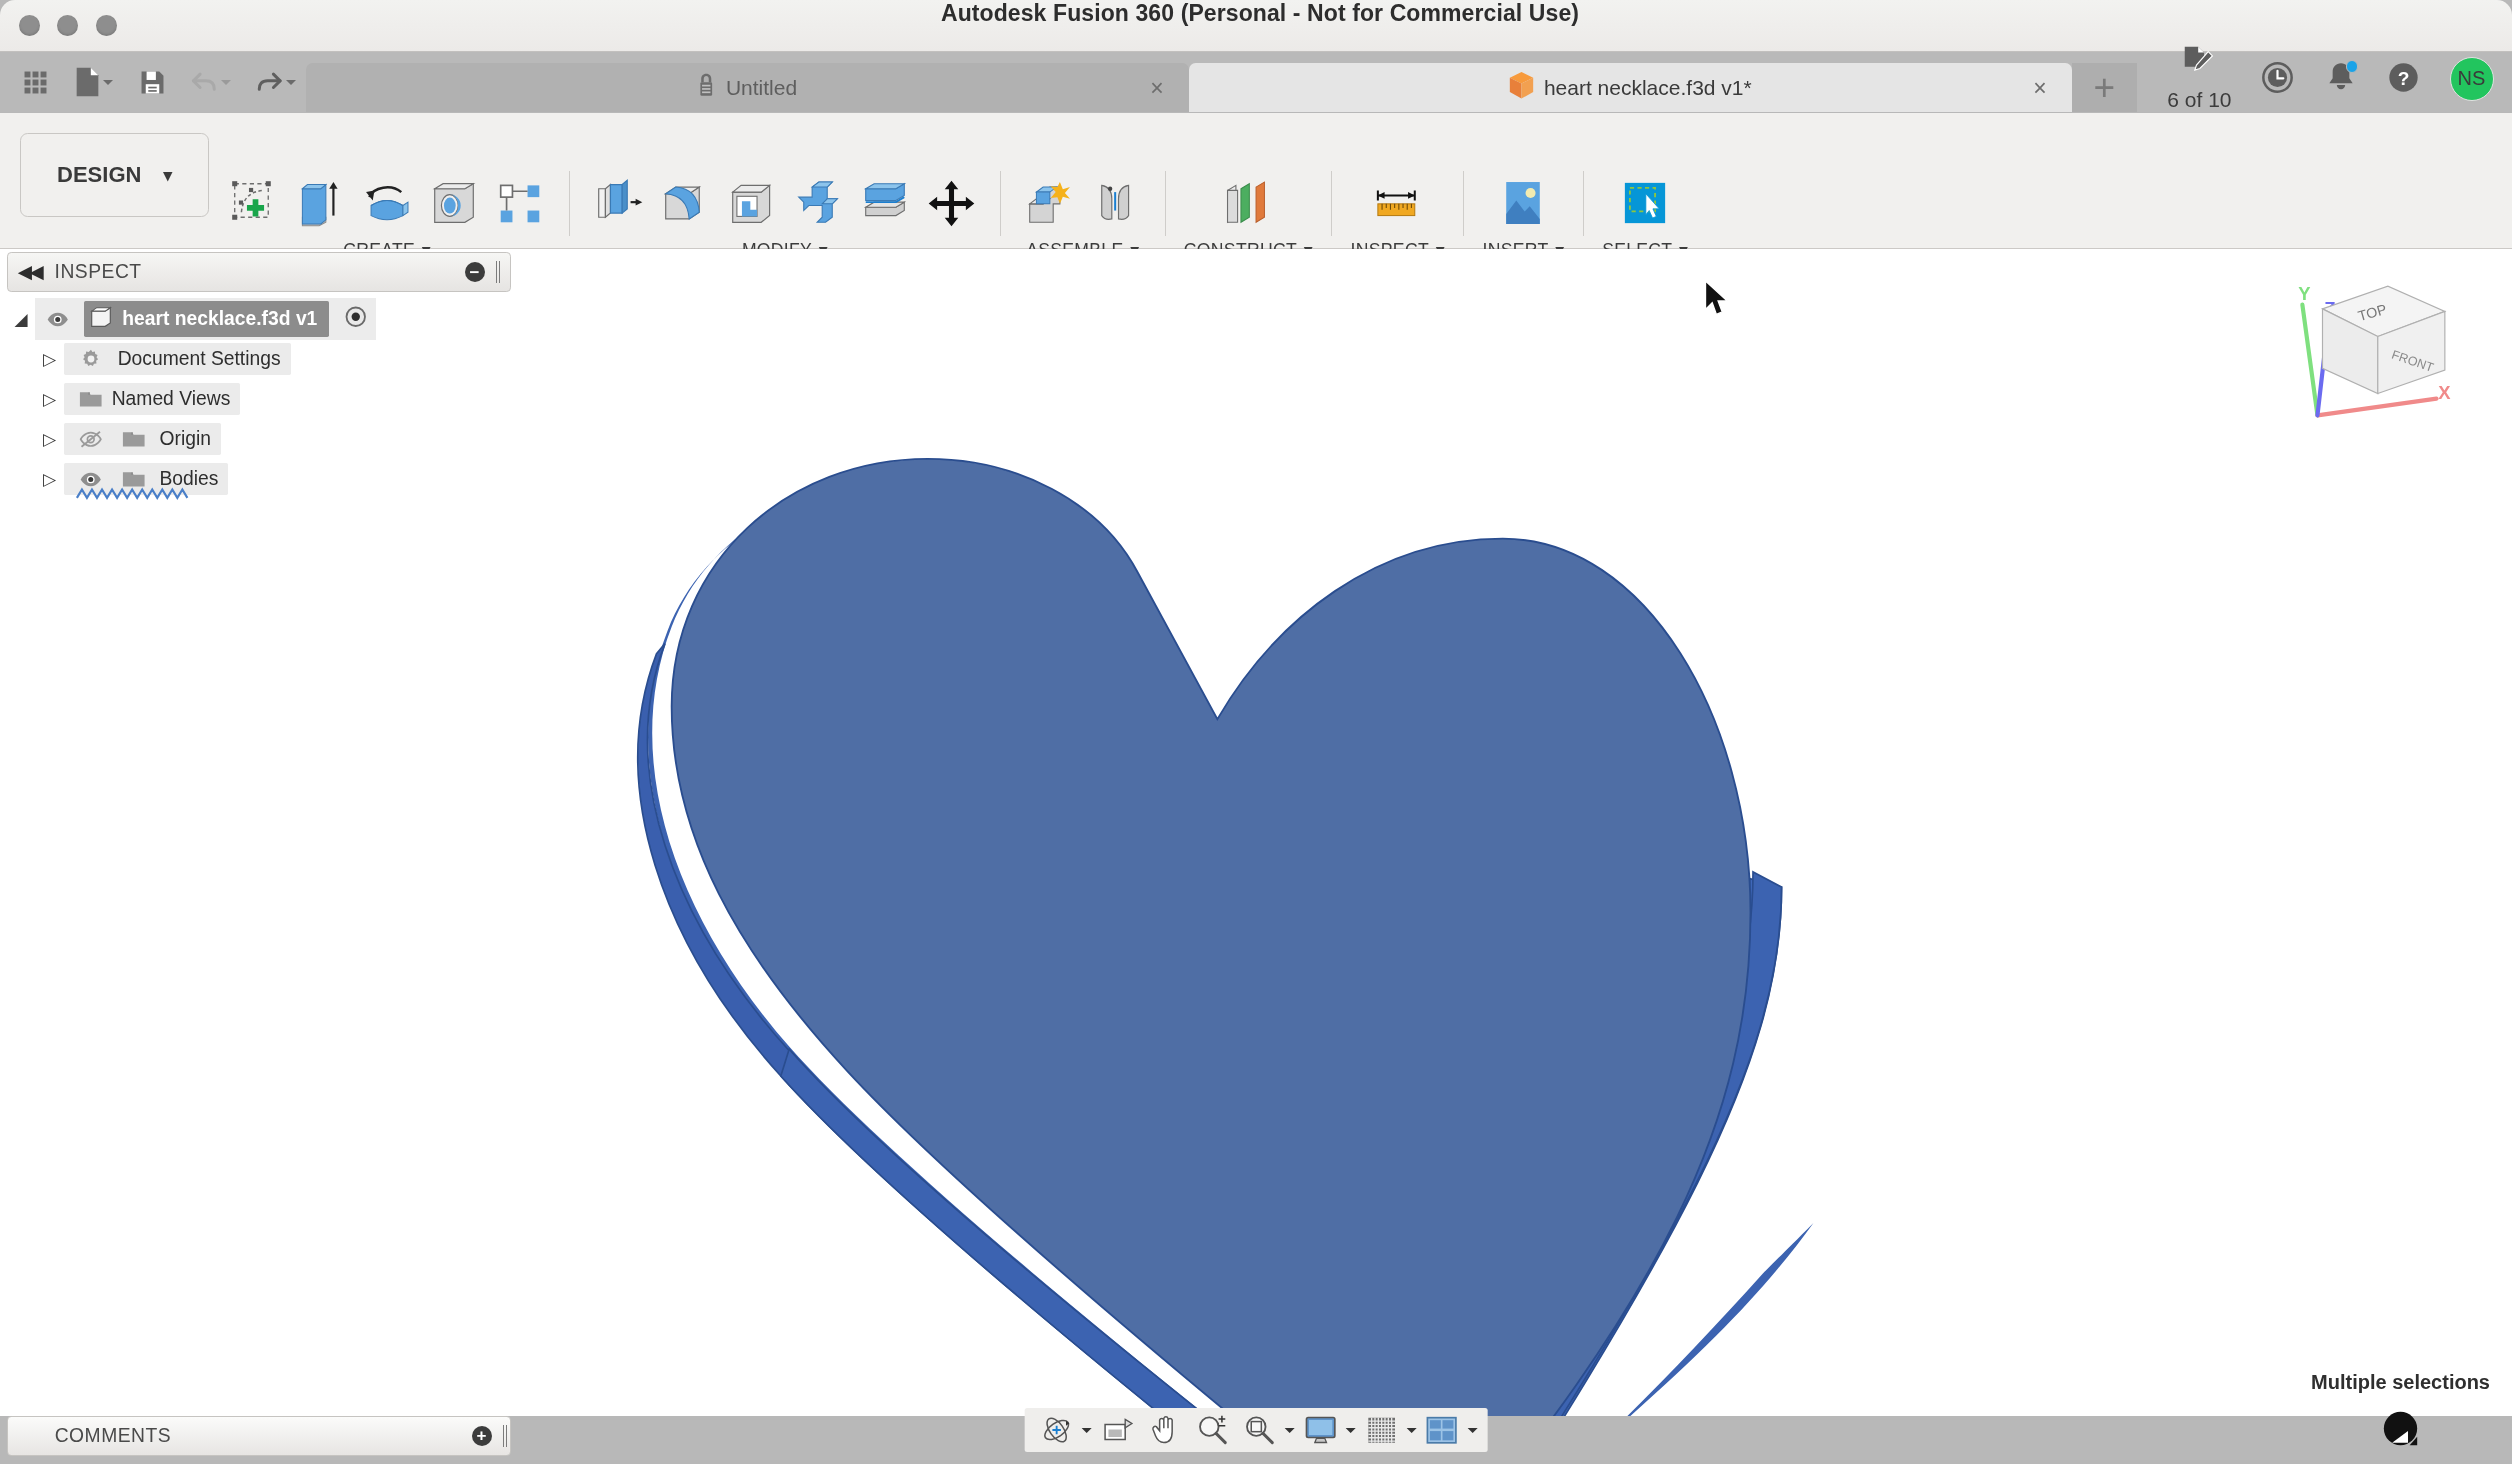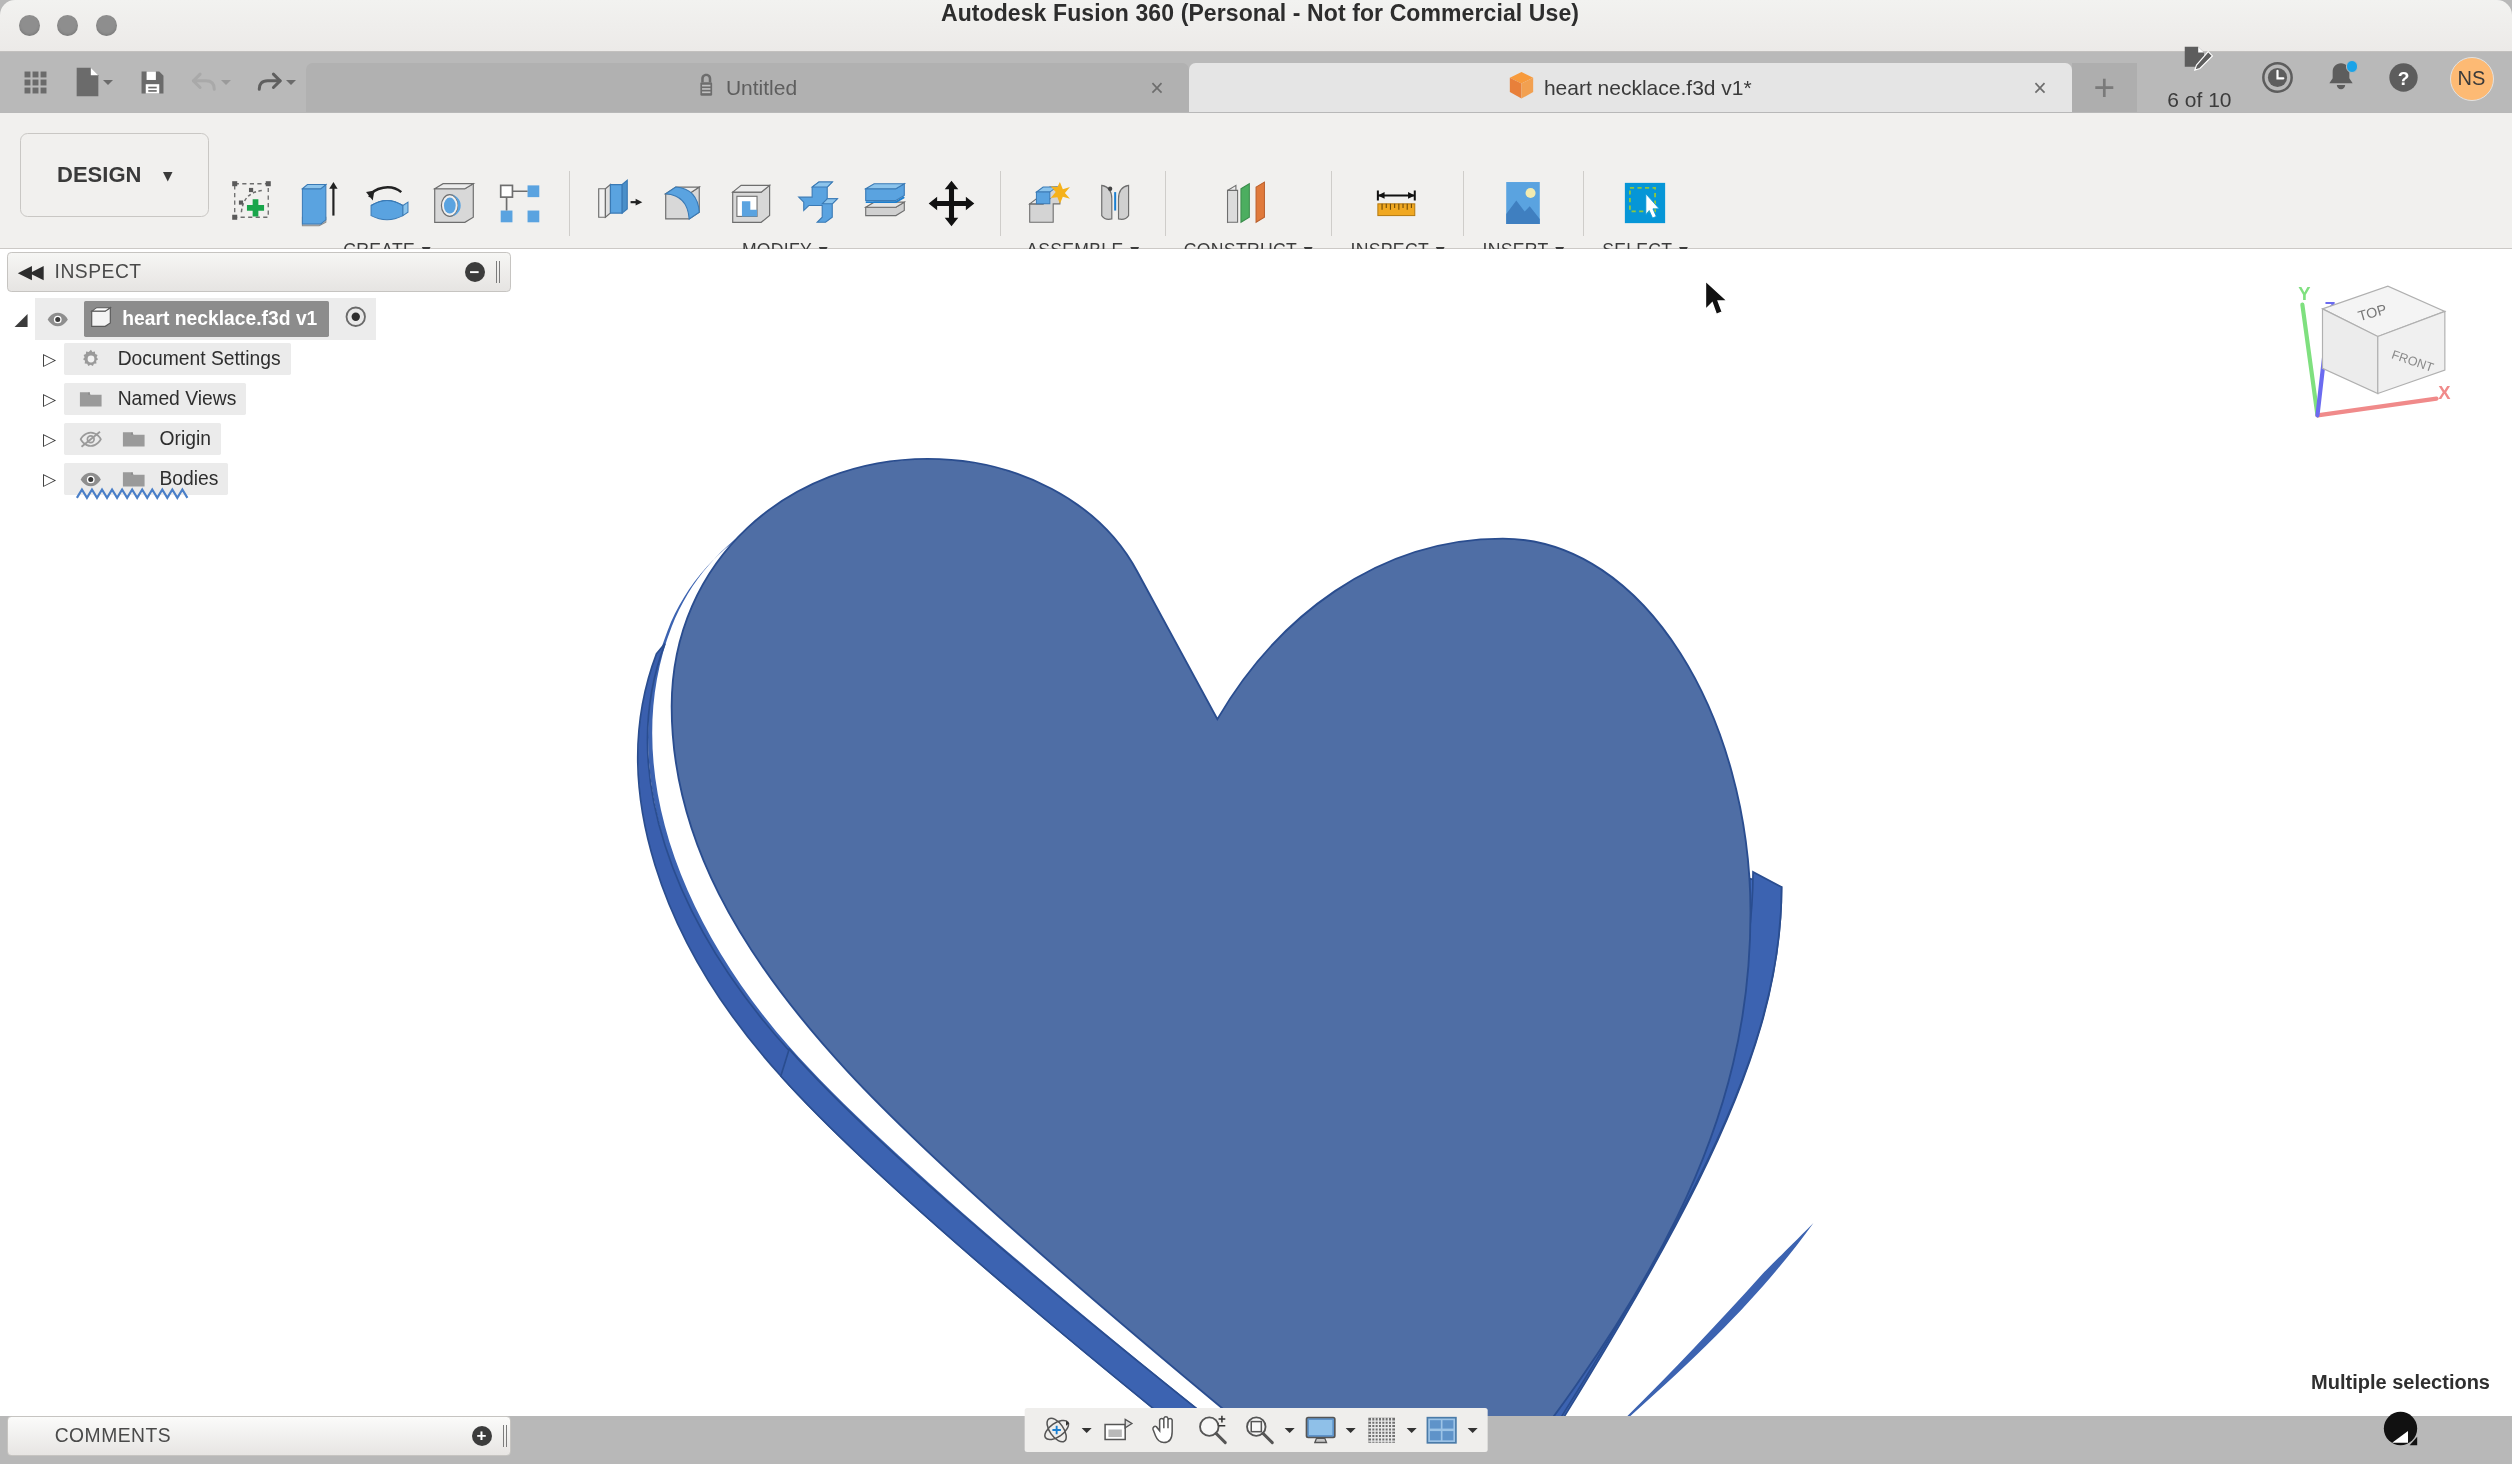--- a/index.html
+++ b/index.html
@@ -58,21 +58,21 @@
   .newtab {
     width: 65px; height: 49px; display: flex; align-items: center; justify-content: center;
     background: #aeaeae; font-size: 37px; color: #7a7a7a; font-weight: 300; line-height: 1;
   }
   .tabright {
     margin-left: auto; display: flex; align-items: center; gap: 28.5px;
     height: 60px; padding: 0 18.5px 6.7px 25px;
   }
   .jobs { display: flex; align-items: center; gap: 10px; font-size: 21px; color: #3c3c3c; flex-direction: column; }
   .avatar {
-    width: 44px; height: 44px; border-radius: 50%; background: #fdba74;
+    width: 44px; height: 44px; border-radius: 50%; background: #22c55e;
     display: flex; align-items: center; justify-content: center;
     font-size: 20px; color: #3a3a3a; border: 0.8px solid #e2e2e2;
   }
 
   
   .ribbon {
     position: absolute; left: 0; top: 113px; width: 2512px; height: 136px;
     background: #f1f0ee; border-bottom: 0.8px solid #ccc9c6;
   }
   .designbtn {
@@ -638,21 +638,21 @@
               <path d="M13 2l1.6 2.6 3-.6.4 3 2.8 1.2-1.3 2.8 1.9 2.3-2.4 1.9.5 3-3 .3-1.3 2.8-2.7-1.4-2.7 1.4-1.3-2.8-3-.3.5-3-2.4-1.9 1.9-2.3-1.3-2.8L6.9 7l.4-3 3 .6z" fill="#9a9a9a"></path>
               <circle cx="13" cy="13" r="4" fill="#f1f1f1"></circle>
             </svg>
         </span>
         <span>Document Settings</span>
       </span>
     </div>
 
     <div class="trow" style="padding-left:28.5px">
       <span class="tarrow">▷</span>
-      <span class="tlabel2" style="display:flex;align-items:center;gap:10px">
+      <span class="tlabel2" style="display:flex;align-items:center;gap:4px">
         <span class="ticon">
           <svg width="23.5" height="20" viewBox="0 0 28 24">
               <path d="M1 4h10l3 3h13v14H1z" fill="#9a9a9a"></path>
               <path d="M11 4h2v3h-2z" fill="#8a8a8a"></path>
             </svg>
         </span>
         <span>Named Views</span>
       </span>
     </div>
 

